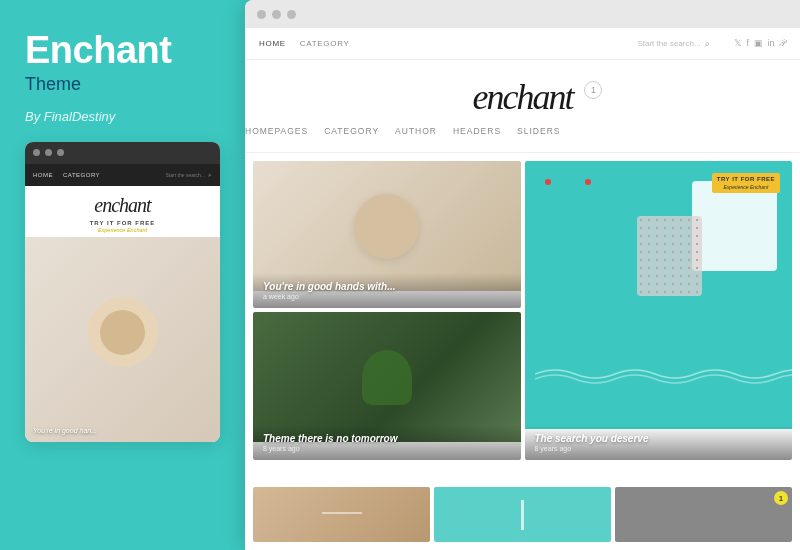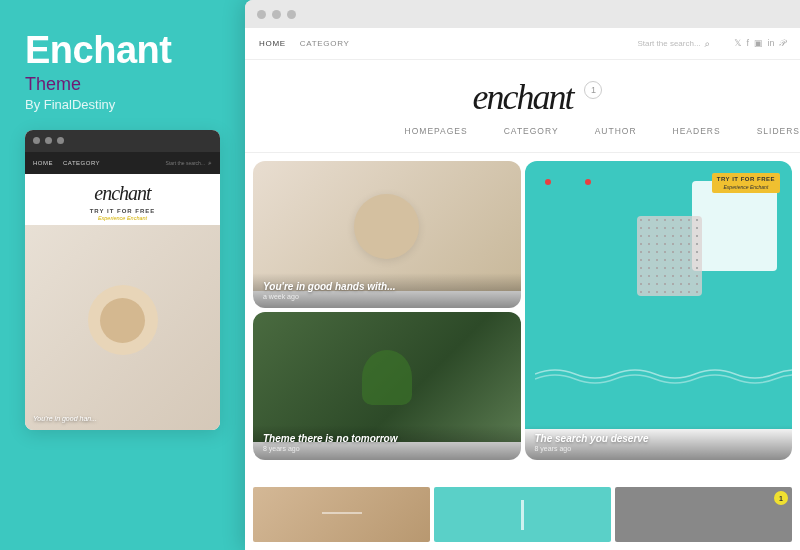--- a/index.html
+++ b/index.html
@@ -26,30 +26,31 @@
 
     .left-title {
       color: #fff;
       font-size: 38px;
       font-weight: 900;
       line-height: 1.1;
       letter-spacing: -0.5px;
     }
 
     .left-subtitle {
-      color: #701a75;
+      color: #0c4a6e;
       font-size: 18px;
       font-weight: 400;
       margin-top: 2px;
     }
 
     .left-author {
       color: rgba(255,255,255,0.85);
       font-size: 13px;
-      margin-top: 2px;
+      margin-top: 14px;
+      font-style: italic;
     }
 
     
     .mini-preview {
       background: #fff;
       border-radius: 8px;
       overflow: hidden;
       box-shadow: 0 4px 18px rgba(0,0,0,0.13);
       width: 195px;
       height: 300px;
@@ -269,22 +270,22 @@
       border-radius: 50%;
       border: 1px solid #ccc;
       display: flex;
       align-items: center;
       justify-content: center;
       font-size: 9px;
       color: #999;
     }
     .theme-subnav {
       display: flex;
-      justify-content: flex-end;
-      gap: 36px;
+      justify-content: flex-start;
+      gap: 16px;
       padding: 8px 0 6px;
     }
     .theme-subnav-item {
       font-size: 8.5px;
       color: #888;
       text-transform: uppercase;
       letter-spacing: 1px;
     }
 
     
@@ -293,21 +294,21 @@
       grid-template-columns: 1fr 1fr;
       grid-template-rows: auto auto auto;
       gap: 4px;
       padding: 8px;
       flex: 1;
     }
 
     .grid-item {
       position: relative;
       overflow: hidden;
-      border-radius: 12px;
+      border-radius: 2px;
     }
 
     .grid-item-tall {
       grid-row: span 2;
     }
 
     .grid-caption {
       position: absolute;
       bottom: 0;
       left: 0;

